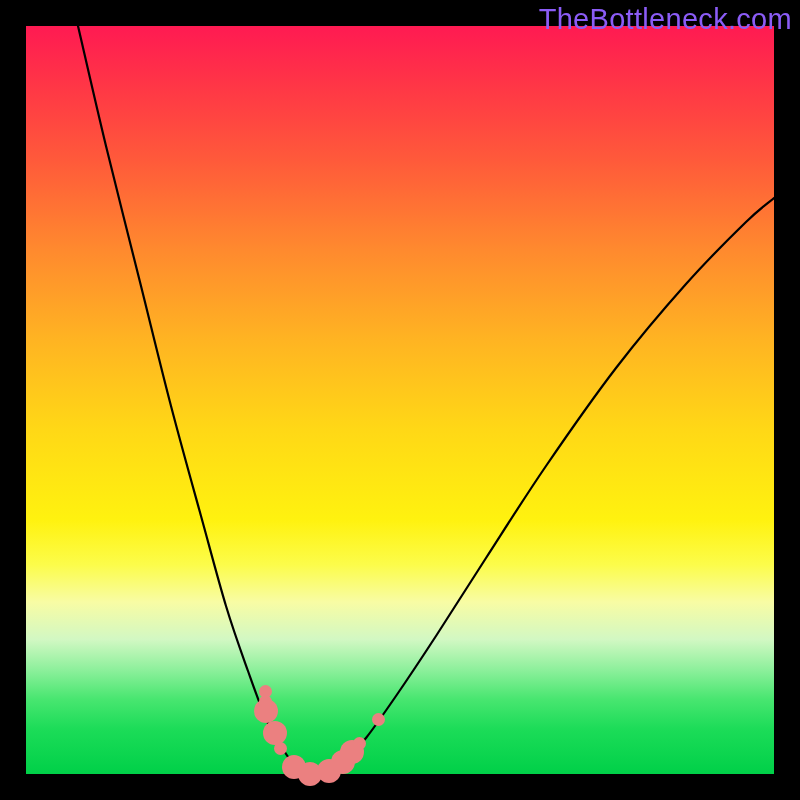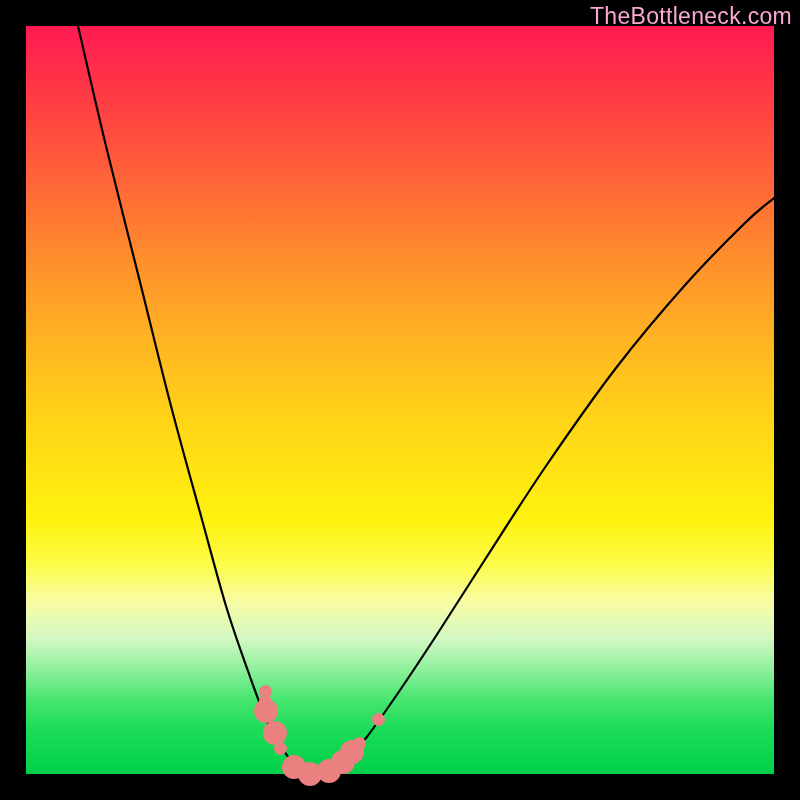--- a/index.html
+++ b/index.html
@@ -31,22 +31,22 @@
       #8ef09c 86%,
       #48e670 90%,
       #1cdc58 94%,
       #00d048 100%);
     border: 0;
   }
   .watermark {
     position: absolute;
     top: 3px;
     right: 8px;
-    color: #f9a8d4;
-    font-size: 23px;
+    color: #8b5cf6;
+    font-size: 29px;
     font-weight: 400;
     letter-spacing: 0.3px;
     z-index: 10;
   }
   .curve {
     position: absolute;
     left: 26px;
     top: 26px;
     width: 748px;
     height: 748px;

